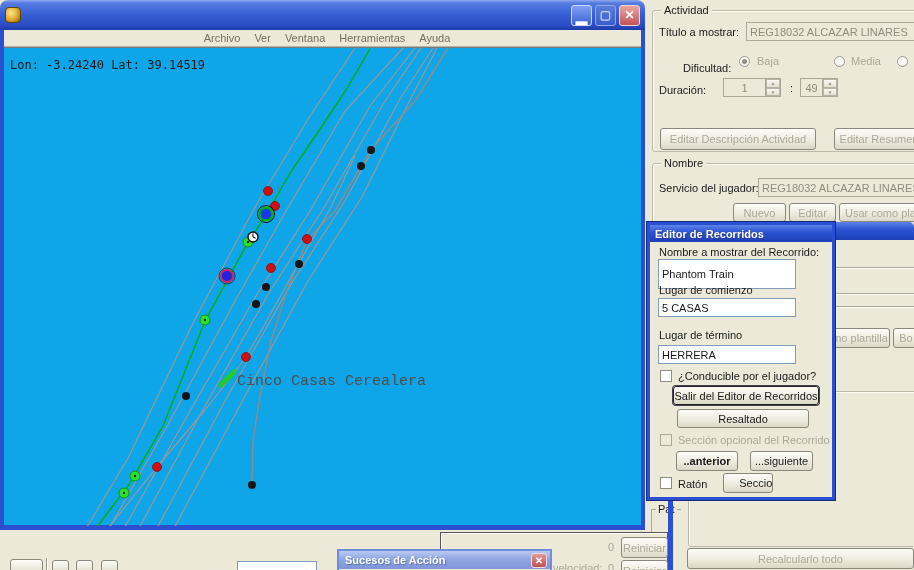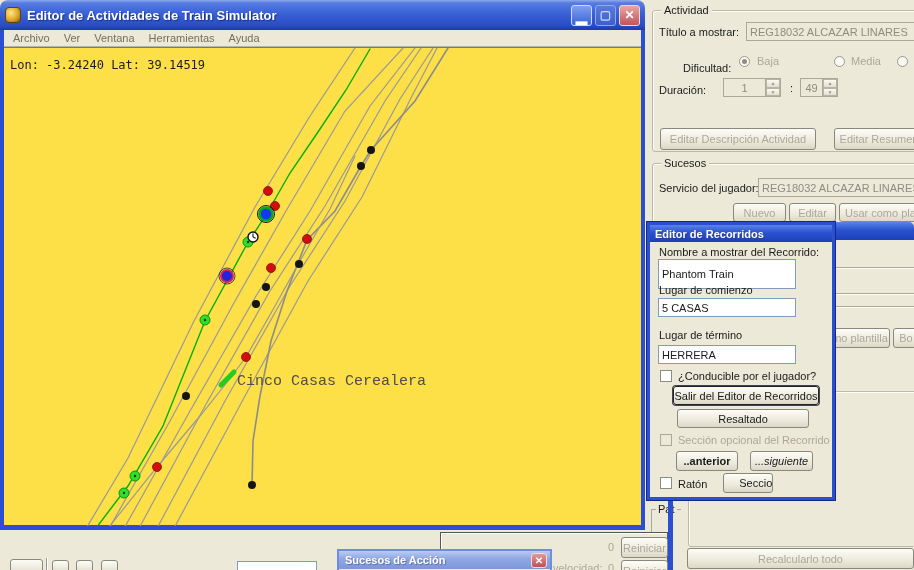--- a/index.html
+++ b/index.html
@@ -77,24 +77,24 @@
   .spinner { position:absolute; background:#ece9d8; border:1px solid #aca899; display:flex; }
   .spinner .val { flex:1; color:#8f8c80; font-size:11px; display:flex; align-items:center; justify-content:center; }
   .spinner .arrows { width:15px; display:flex; flex-direction:column; border-left:1px solid #aca899; }
   .spinner .arrows div {
     flex:1; background:linear-gradient(180deg,#fbfaf3,#e3dfcf); border:1px solid #b8b4a4;
     font-size:5px; color:#9a9689; display:flex; align-items:center; justify-content:center; line-height:4px;
   }
   .etched { border-top:1px solid #aca899; border-bottom:1px solid #fffef5; height:2px; position:absolute; }
 
   .menubar { background:#ece9d8; display:flex; align-items:center; gap:14px; padding-left:9px;
-             border-bottom:1px solid #b8b4a4; }
+             border-bottom:1px solid #b8b4a4;justify-content:center; }
   .menu-item { color:#756f60; font-size:11px; }
 
-  .map-client { background:#fde047; border-top:1px solid #7a7a7a; }
+  .map-client { background:#0ea5e9; border-top:1px solid #7a7a7a; }
   .map-mono { font-family:"DejaVu Sans Mono", monospace; }
 
   .app-icon {
     width:16px; height:16px; border-radius:4px;
     background:radial-gradient(circle at 35% 35%, #ffe98a, #e0a62a 55%, #7a5a10);
     border:1px solid #5a4408;
   }
 </style>
 </head>
 <body>
@@ -122,21 +122,21 @@
   <div class="val">49</div>
   <div class="arrows">
       <div>▲</div>
       <div>▼</div>
     </div>
 </div>
 <div class="abs btn disabled" style="left:660px;top:128px;width:156px;height:22px;">Editar Descripción Actividad</div>
 <div class="abs btn disabled" style="left:834px;top:128px;width:90px;height:22px;">Editar Resumen</div>
 
 <div class="abs groupbox" style="left:652px;top:163px;width:280px;height:66px;"></div>
-<span class="grouplabel" style="left:661px;top:157px;">Sucesos</span>
+<span class="grouplabel" style="left:661px;top:157px;">Nombre</span>
 <span class="lbl" style="left:659px;top:182px;">Servicio del jugador:</span>
 <div class="abs textbox disabled" style="left:758px;top:178px;width:163px;height:19px;">REG18032 ALCAZAR LINARES</div>
 <div class="abs btn disabled" style="left:733px;top:203px;width:53px;height:19px;">Nuevo</div>
 <div class="abs btn disabled" style="left:789px;top:203px;width:47px;height:19px;">Editar</div>
 <div class="abs btn disabled" style="left:839px;top:203px;width:92px;height:19px;">Usar como plant</div>
 
 <div class="abs" style="left:651px;top:509px;width:30px;height:61px;border-left:1px solid #aca899;border-top:1px solid #aca899;"></div>
 <span class="lbl" style="left:656px;top:503px;background:#ece9d8;padding:0 2px;">Pat</span>
 
 <div class="abs btn" style="left:10px;top:559px;width:33px;height:16px;"></div>
@@ -174,28 +174,27 @@
 <div class="abs textbox" style="left:658px;top:298px;width:138px;height:19px;">5 CASAS</div>
 <span class="lbl" style="left:659px;top:329px;">Lugar de término</span>
 <div class="abs textbox" style="left:658px;top:345px;width:138px;height:19px;">HERRERA</div>
 <div class="checkbox" style="left:660px;top:370px;"></div>
 <span class="lbl" style="left:678px;top:370px;">¿Conducible por el jugador?</span>
 <div class="abs btn default-btn" style="left:673px;top:386px;width:146px;height:19px;">Salir del Editor de Recorridos</div>
 <div class="abs btn" style="left:677px;top:409px;width:132px;height:19px;">Resaltado</div>
 <div class="checkbox disabled" style="left:660px;top:434px;"></div>
 <span class="lbl disabled" style="left:678px;top:434px;">Sección opcional del Recorrido</span>
 <div class="abs btn" style="left:676px;top:451px;width:62px;height:20px;font-weight:bold;">..anterior</div>
-<div class="abs btn" style="left:750px;top:451px;width:63px;height:20px;font-style:italic;">...siguiente</div>
+<div class="abs btn" style="left:750px;top:451px;width:63px;height:20px;">...siguiente</div>
 <div class="checkbox" style="left:660px;top:477px;"></div>
 <span class="lbl" style="left:678px;top:478px;">Ratón</span>
 <div class="abs btn" style="left:723px;top:473px;width:50px;height:20px;padding-left:40px;">Seccionado</div>
 
 <div class="abs titlebar-main" style="left:0;top:0;width:645px;height:30px;padding:0 5px;">
   <div class="app-icon" style="margin-right:6px;"></div>
-  <span class="title-text">Editor de Actividades de Train Simulator</span>
   <div style="margin-left:auto;display:flex;gap:3px;">
     <div class="caption-btn btn-minimize">
         <span>▬</span>
       </div>
     <div class="caption-btn btn-maximize">
         <span>▢</span>
       </div>
     <div class="caption-btn btn-close-main">
         <span>✕</span>
       </div>

